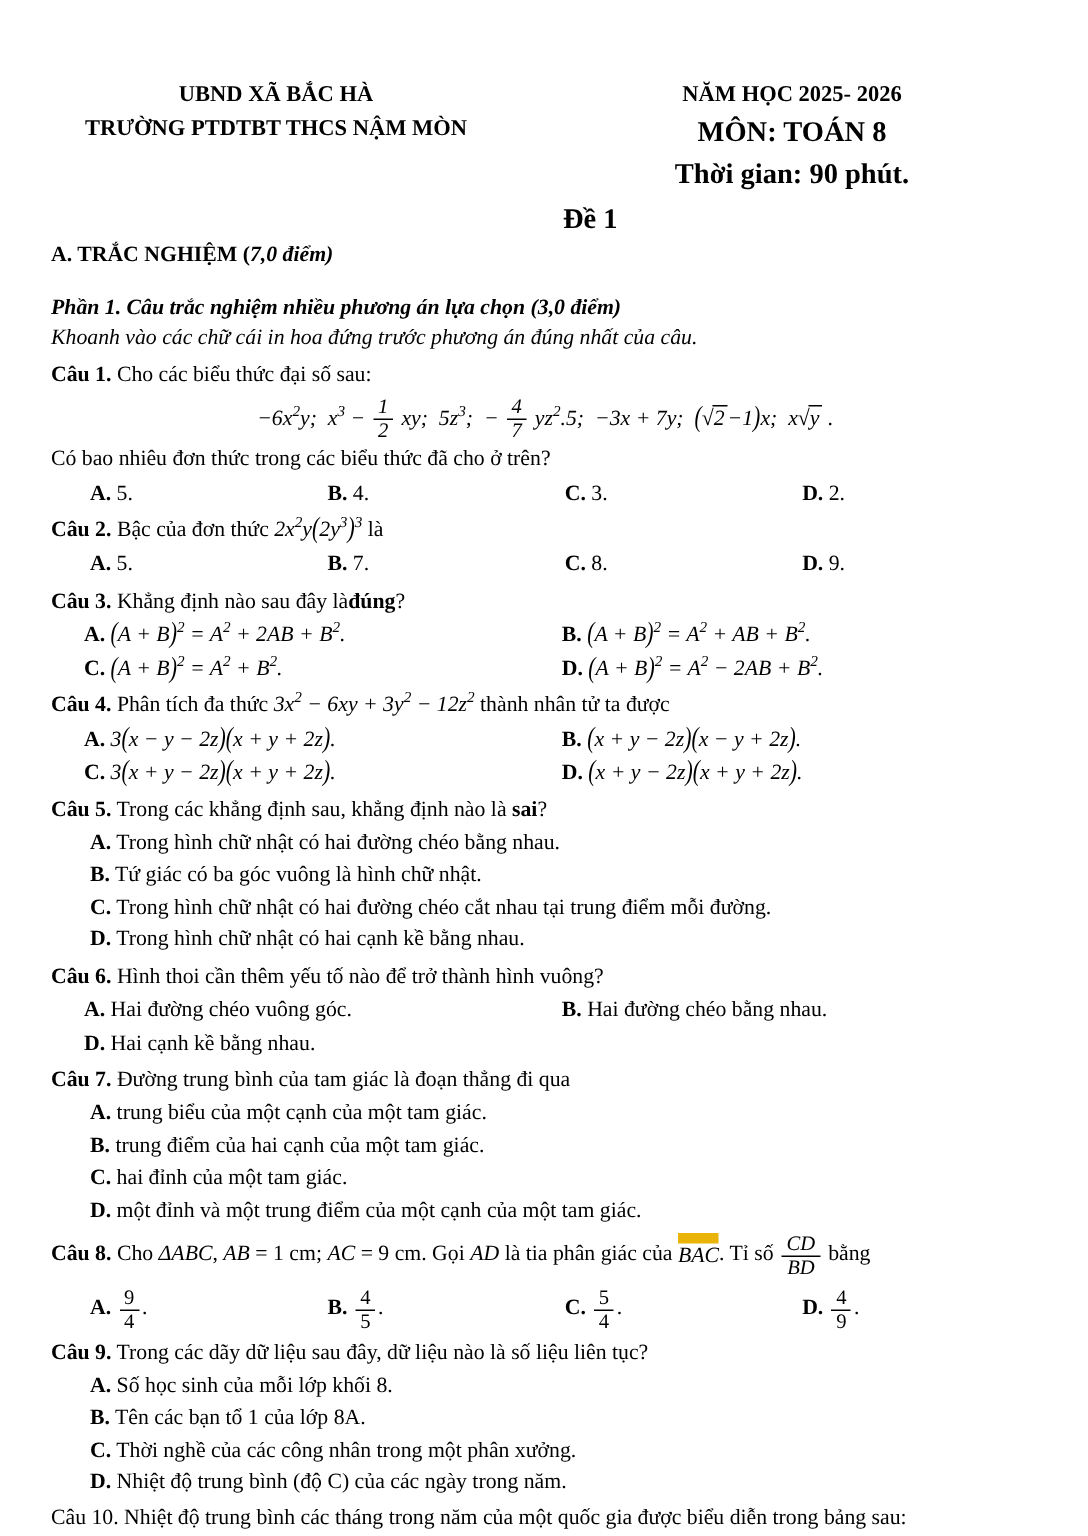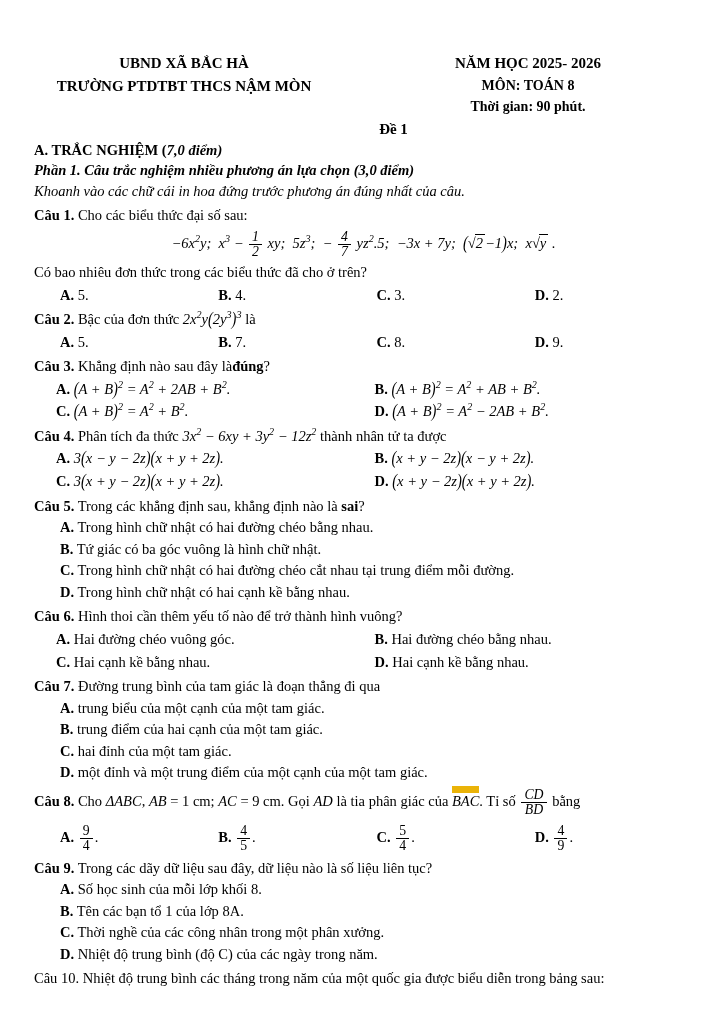--- a/index.html
+++ b/index.html
@@ -34,41 +34,41 @@
     line-height: 1.5;
   }
   .header-right {
     width: 330px;
     text-align: center;
     font-weight: bold;
     font-size: 15px;
     line-height: 1.5;
   }
   .header-right .sub {
-    font-size: 14px;
+    font-size: 19px;
   }
   .de-line {
     text-align: center;
     font-weight: bold;
     margin-top: 2px;
     margin-bottom: 2px;
-    font-size: 15px;
+    font-size: 19px;
     padding-left: 60px;
   }
   .sec-title {
     font-weight: bold;
     margin-top: 2px;
   }
   .ital {
     font-style: italic;
   }
   .part-title {
     font-weight: bold;
     font-style: italic;
-    margin-top: 1px;
+    margin-top: 15px;
   }
   .instr {
     font-style: italic;
     margin-top: 1px;
   }
   .q {
     margin-top: 5px;
   }
   .q .lbl {
     font-weight: bold;
@@ -242,21 +242,20 @@
   </div>
 
   <div class="q">
     <span class="lbl">Câu 6.</span>
     <span>Hình thoi cần thêm yếu tố nào để trở thành hình vuông?</span>
     <div class="opts-row opt2 pad">
       <div><span class="opt-letter">A.</span> <span>Hai đường chéo vuông góc.</span></div>
       <div><span class="opt-letter">B.</span> <span>Hai đường chéo bằng nhau.</span></div>
     </div>
     <div class="opts-row opt2 pad">
-      <div><span class="opt-letter">C.</span> <span>Hai cạnh kề bằng nhau.</span></div>
       <div><span class="opt-letter">D.</span> <span>Hai cạnh kề bằng nhau.</span></div>
     </div>
   </div>
 
   <div class="q">
     <span class="lbl">Câu 7.</span>
     <span>Đường trung bình của tam giác là đoạn thẳng đi qua</span>
     <div class="sub-line"><span class="opt-letter">A.</span> <span>trung biểu của một cạnh của một tam giác.</span></div>
     <div class="sub-line"><span class="opt-letter">B.</span> <span>trung điểm của hai cạnh của một tam giác.</span></div>
     <div class="sub-line"><span class="opt-letter">C.</span> <span>hai đỉnh của một tam giác.</span></div>

